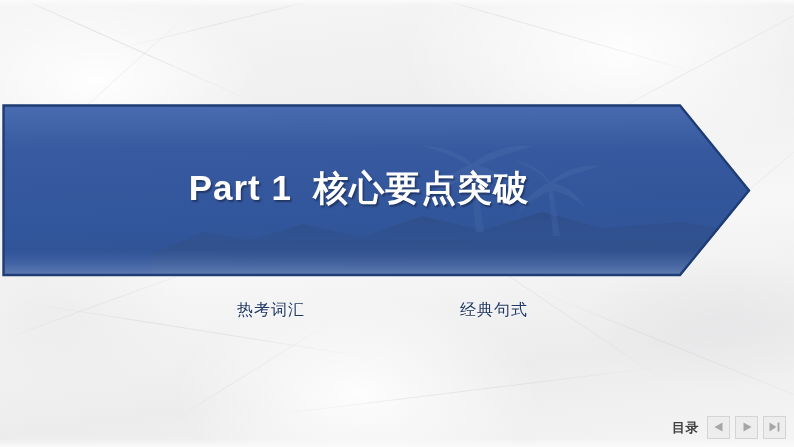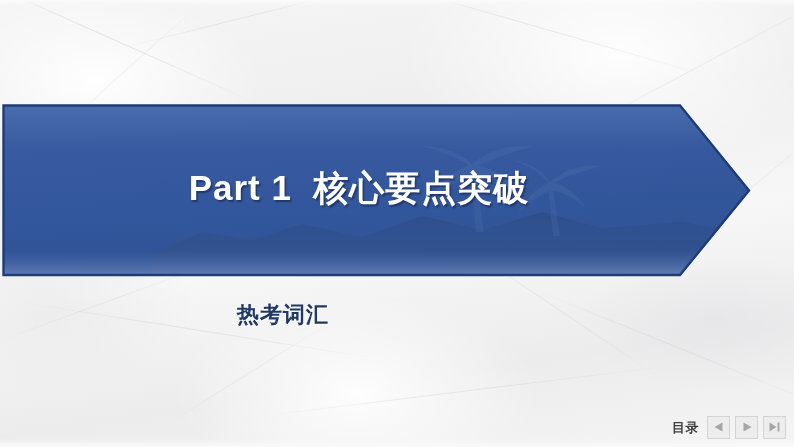--- a/index.html
+++ b/index.html
@@ -84,22 +84,22 @@
     letter-spacing: 1px;
     text-shadow: 1.5px 1.5px 1.6px rgba(18,30,60,0.55);
     white-space: pre;
     transform: translate(12px, -2px);
   }
 
   
   .sublabel {
     position: absolute;
     color: #1f3864;
-    font-size: 22px;
-    font-weight: bold;
+    font-size: 16px;
+    font-weight: normal;
     letter-spacing: 1px;
     white-space: nowrap;
     text-shadow: 0.7px 0.7px 0.8px rgba(255,255,255,0.85);
   }
   .sublabel-1 { left: 237px; top: 300px; }
   .sublabel-2 { left: 460px; top: 300px; }
 
   
   .footer-nav {
     position: absolute;
@@ -221,20 +221,21 @@
 
       <path d="M 1.5,1.5 L 678,1.5 L 747,86.5 L 678,171 L 1.5,171 Z" fill="none" stroke="#1f3d75" stroke-width="2.4"></path>
     </svg>
 
     <div class="banner-title">
       <span>Part 1  核心要点突破</span>
     </div>
   </div>
 
   <div class="sublabel sublabel-1">热考词汇</div>
+  <div class="sublabel sublabel-2">经典句式</div>
 
   <div class="footer-nav">
     <div class="toc-label">目录</div>
 
     <div class="nav-btn">
       <svg width="12" height="12" viewBox="0 0 12 12">
         <polygon points="9.5,1.5 9.5,10.5 1.5,6" fill="#a6a6a6"></polygon>
       </svg>
     </div>
 

